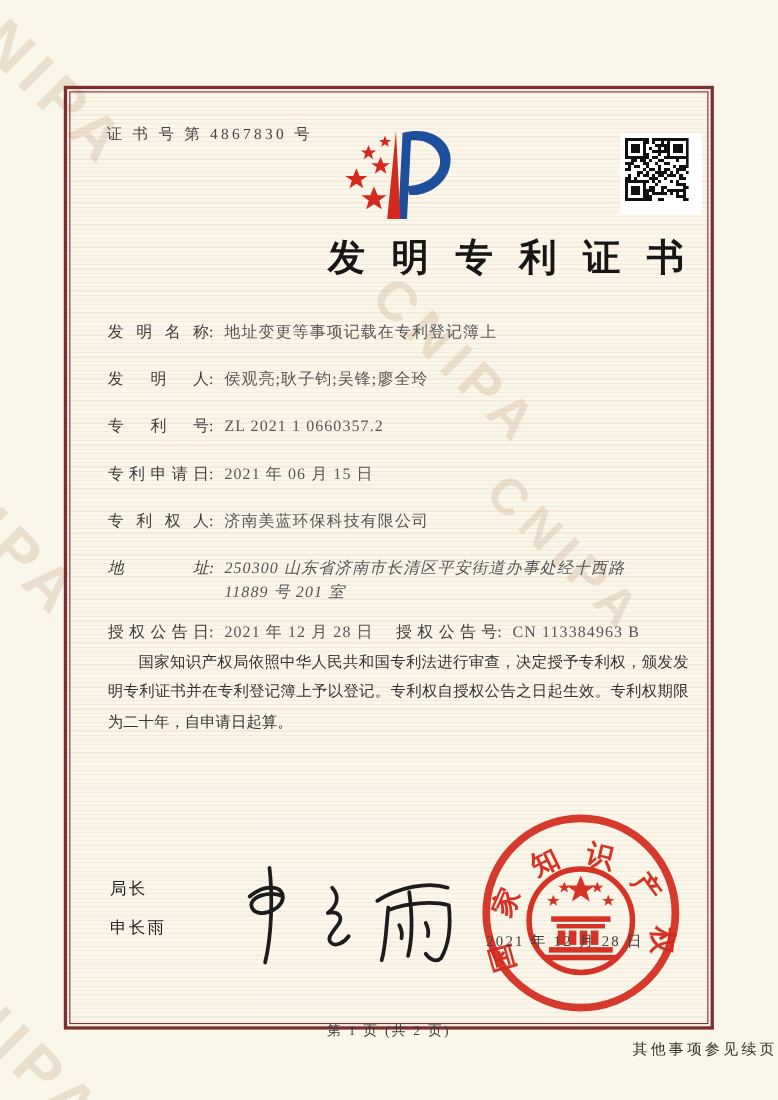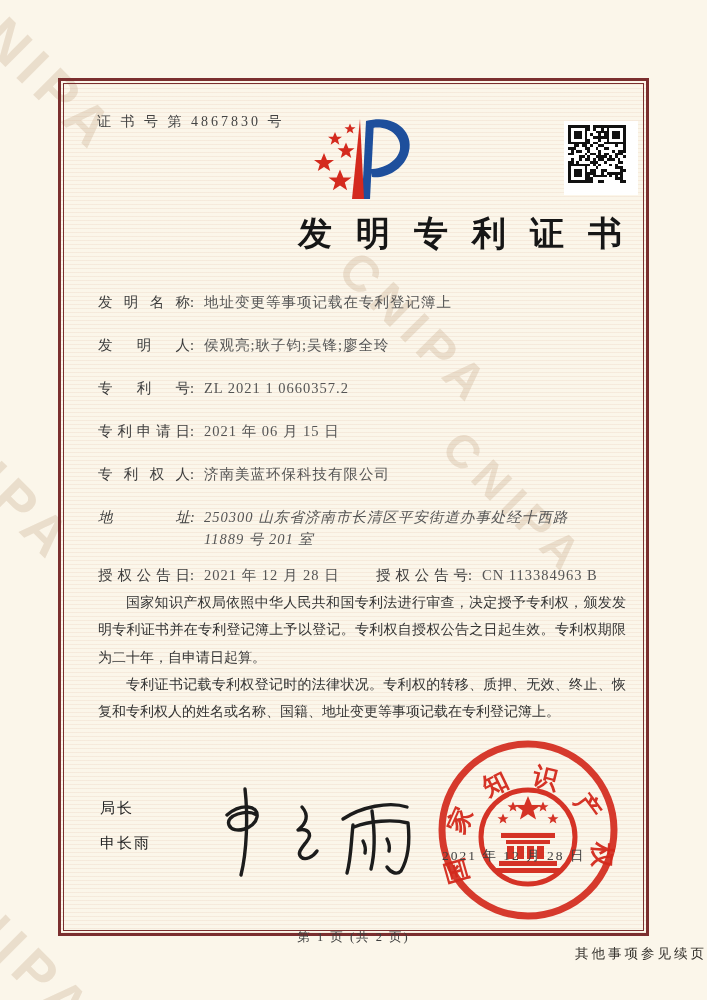--- a/index.html
+++ b/index.html
@@ -40,21 +40,21 @@
     letter-spacing:24px;text-indent:24px;
   }
   .fields{position:absolute;left:37px;top:210px;width:516px;font-size:14.5px;}
   .frow{display:flex;align-items:flex-start;line-height:22px;margin-bottom:21px;}
   .flabel{
     display:inline-block;width:92px;flex:0 0 92px;
     text-align:justify;text-align-last:justify;color:#3d3d3d;
   }
   .fcolon{flex:0 0 14px;color:#3d3d3d;}
   .fvalue{color:#555;letter-spacing:1px;}
-  .grant-row{display:flex;line-height:22px;gap:16px;}
+  .grant-row{display:flex;line-height:22px;}
   .grant-left{display:flex;width:262px;flex:0 0 262px;}
   .grant-right{display:flex;align-items:flex-end;}
   .paragraphs{
     position:absolute;left:37px;top:508px;width:528px;
     font-size:14px;line-height:1.95;color:#333;text-align:justify;
   }
   .paragraphs p{margin:0;text-indent:2em;}
   .sig-block{position:absolute;left:39px;top:718px;font-size:15px;color:#222;}
   .sig-block .line{margin-bottom:16px;letter-spacing:2px;}
   .signature-svg{position:absolute;left:140px;top:700px;z-index:3;}
@@ -301,21 +301,20 @@
       <div class="grant-right">
         <span class="flabel">授权公告号</span>
           <span class="fcolon">:</span>
         <span class="fvalue">CN 113384963 B</span>
       </div>
     </div>
   </div>
 
   <div class="paragraphs">
     <p>国家知识产权局依照中华人民共和国专利法进行审查，决定授予专利权，颁发发明专利证书并在专利登记簿上予以登记。专利权自授权公告之日起生效。专利权期限为二十年，自申请日起算。</p>
-    <p>专利证书记载专利权登记时的法律状况。专利权的转移、质押、无效、终止、恢复和专利权人的姓名或名称、国籍、地址变更等事项记载在专利登记簿上。</p>
   </div>
 
   <div class="sig-block">
     <div class="line">局长</div>
     <div class="line">申长雨</div>
   </div>
 
   <div class="signature-svg">
     <svg width="220" height="100" viewBox="0 0 220 100" fill="none" stroke="#1c1c1c" stroke-width="3.4" stroke-linecap="round" stroke-linejoin="round">
 

